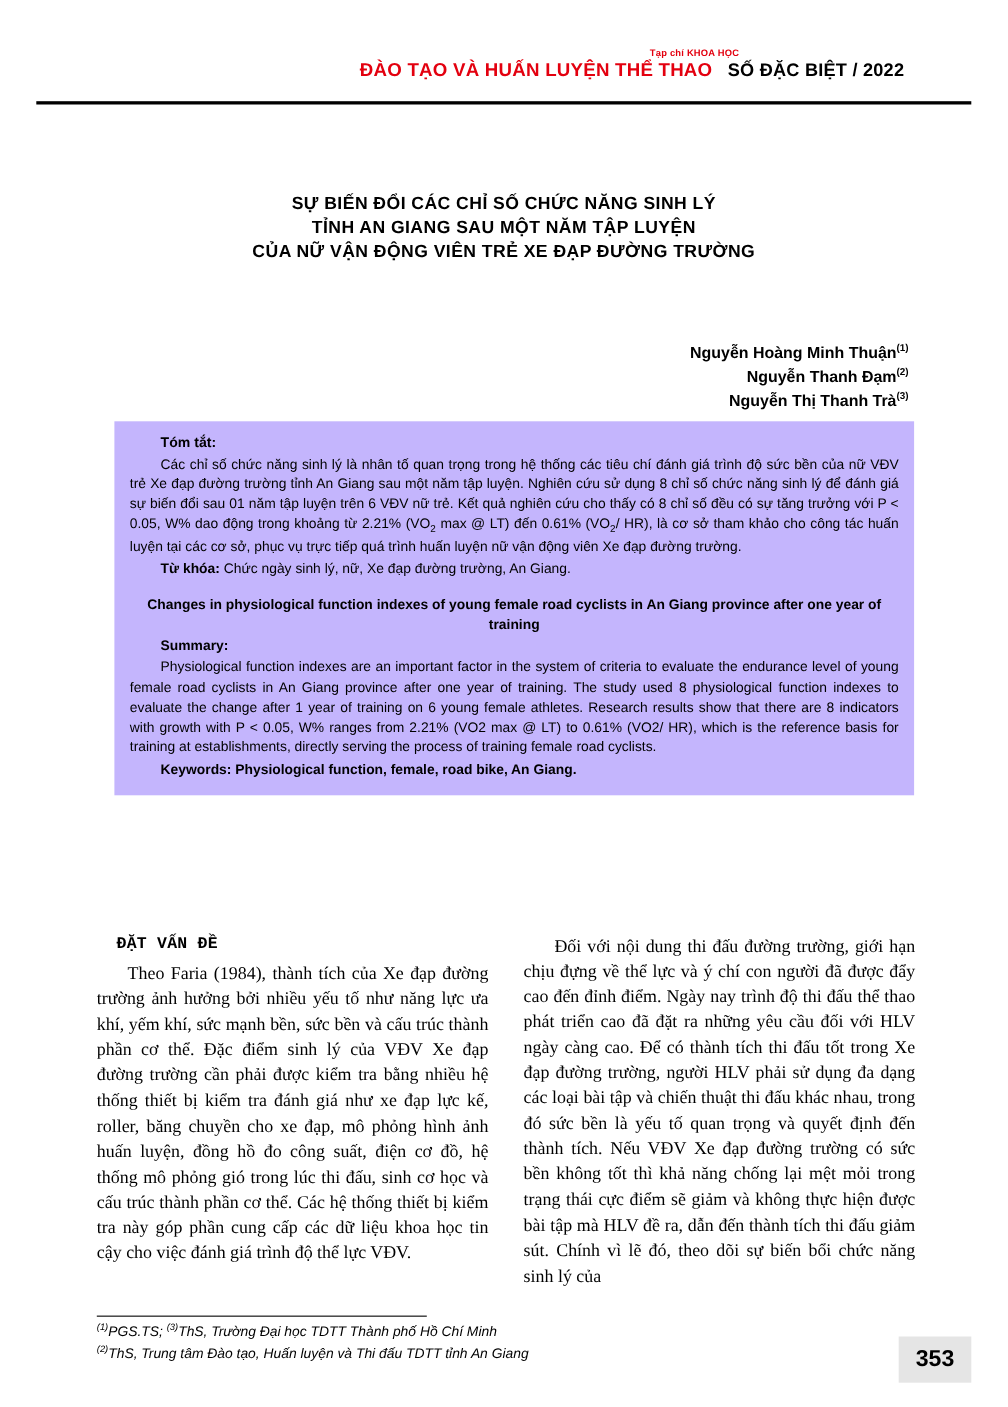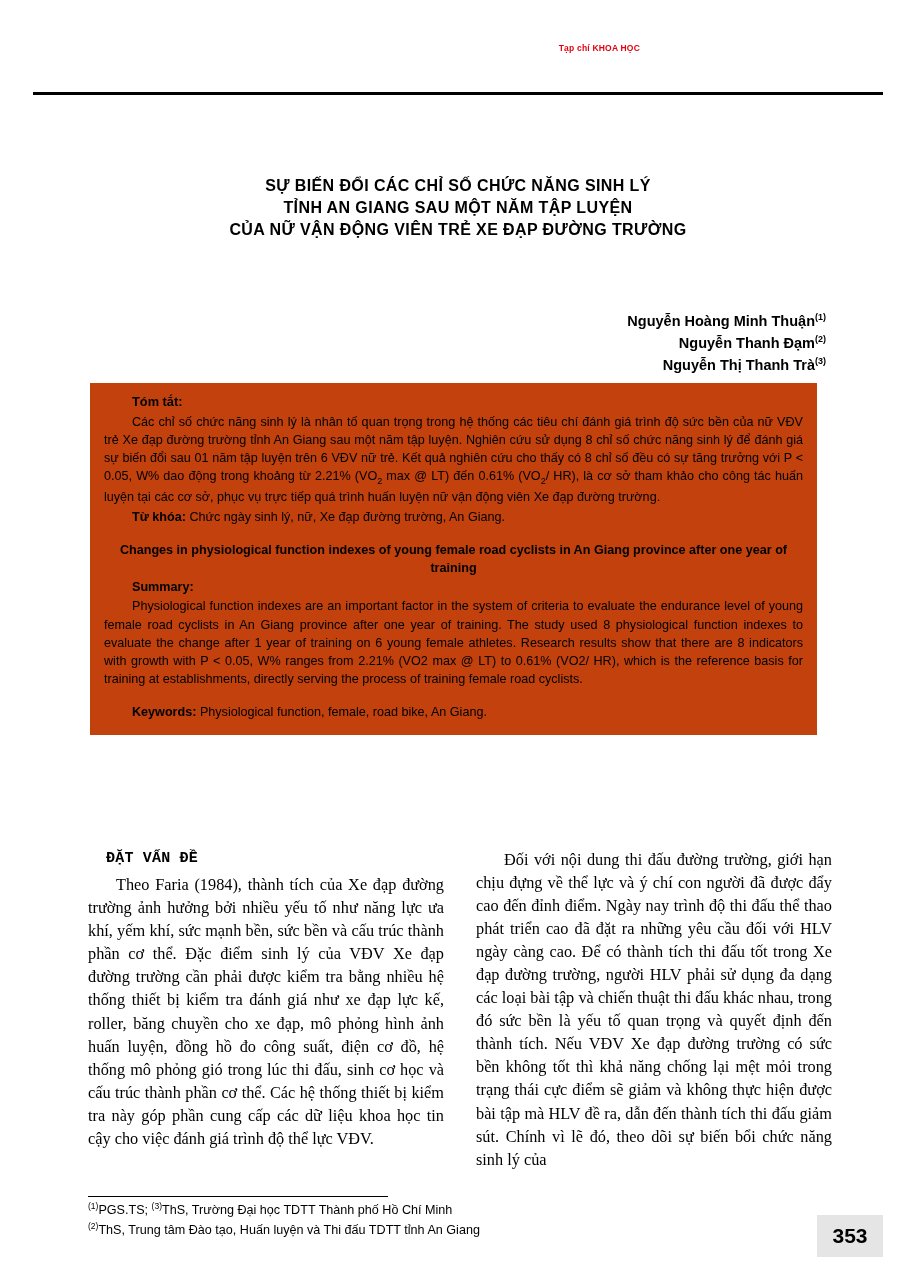--- a/index.html
+++ b/index.html
@@ -23,20 +23,21 @@
     background: #fff;
   }
 
   
   .header {
     position: absolute;
     left: 0;
     top: 44px;
     width: 828px;
     height: 48px;
+    padding-left: 32px;
   }
   .header-inner {
     position: absolute;
     right: 38px;
     top: 0;
     text-align: right;
     line-height: 1.05;
   }
   .journal-sup {
     font-family: "Liberation Sans", sans-serif;
@@ -106,24 +107,24 @@
     color: #000;
   }
   .authors sup {
     font-size: 9px;
     vertical-align: super;
   }
 
   
   .abstract-box {
     position: absolute;
-    left: 90px;
+    left: 104px;
     top: 383px;
     width: 727px;
-    background: #c2410c;
+    background: #c4b5fd;
     padding: 10px 14px 14px 14px;
     box-sizing: border-box;
     font-family: "Liberation Sans", sans-serif;
     font-size: 12.6px;
     line-height: 1.45;
     color: #000;
   }
   .abs-label {
     font-weight: bold;
     font-size: 12.8px;
@@ -150,23 +151,24 @@
   .abs-summary-label {
     font-weight: bold;
     margin-left: 28px;
   }
   .abs-en-para {
     text-align: justify;
     text-indent: 28px;
     margin-top: 1px;
   }
   .abs-en-keywords {
-    margin-top: 14px;
-    margin-left: 28px;
-    text-align: justify;
+    margin-top: 2px;
+    margin-left: 28px;
+    text-align: justify;
+    font-weight: bold;
   }
   sub { font-size: 9px; }
 
   
   .body-cols {
     position: absolute;
     left: 88px;
     top: 848px;
     width: 745px;
     display: flex;
@@ -203,20 +205,21 @@
   }
   .footnotes {
     position: absolute;
     left: 88px;
     top: 1200px;
     width: 650px;
     font-family: "Liberation Sans", sans-serif;
     font-size: 12.6px;
     line-height: 1.5;
     color: #000;
+    font-style: italic;
   }
   .footnotes sup { font-size: 8.5px; vertical-align: super; }
 
   
   .page-number {
     position: absolute;
     right: 33px;
     bottom: 22px;
     width: 66px;
     height: 42px;
@@ -231,20 +234,24 @@
   }
 </style>
 </head>
 <body>
 
 <div class="page">
 
   <div class="header">
     <div class="header-inner">
       <div class="journal-sup">Tạp chí KHOA HỌC</div>
+      <div class="journal-main-row">
+        <span class="journal-title">ĐÀO TẠO VÀ HUẤN LUYỆN THỂ THAO</span>
+        <span class="journal-issue">SỐ ĐẶC BIỆT / 2022</span>
+      </div>
     </div>
   </div>
   <div class="header-rule"></div>
 
   <div class="title-block">
     <div class="title-line">SỰ BIẾN ĐỔI CÁC CHỈ SỐ CHỨC NĂNG SINH LÝ</div>
     <div class="title-line">TỈNH AN GIANG SAU MỘT NĂM TẬP LUYỆN</div>
     <div class="title-line">CỦA NỮ VẬN ĐỘNG VIÊN TRẺ XE ĐẠP ĐƯỜNG TRƯỜNG</div>
   </div>
 

